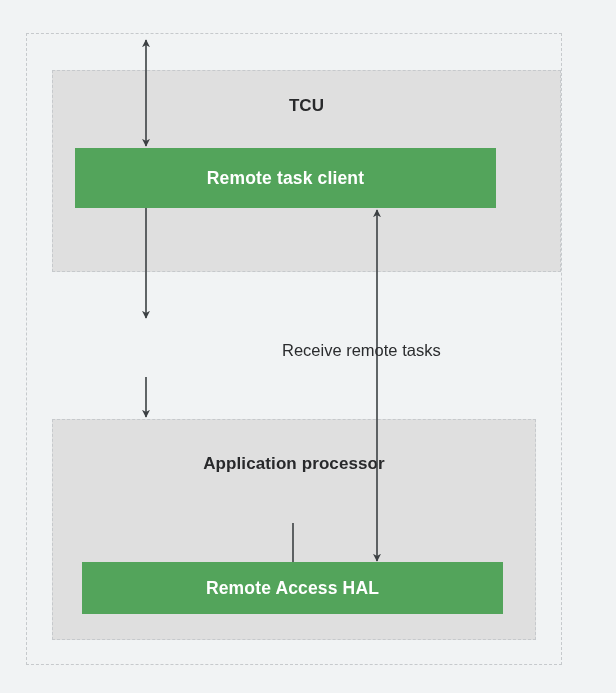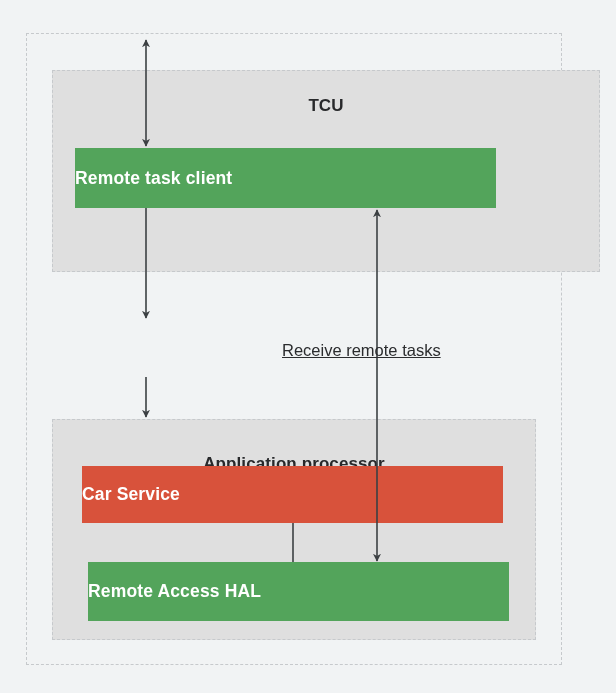--- a/index.html
+++ b/index.html
@@ -41,57 +41,57 @@
     position: absolute;
     left: 0;
     width: 100%;
     text-align: center;
     font-weight: bold;
     font-size: 17px;
     color: #28292b;
     letter-spacing: 0.1px;
   }
 
-  #tcu-group  { left: 52px; top: 70px;  width: 548px; height: 202px; }
+  #tcu-group  { left: 52px; top: 70px;  width: 509px; height: 202px; }
   #tcu-title  { top: 25px; }
 
   #ap-group   { left: 52px; top: 419px; width: 484px; height: 221px; }
   #ap-title   { top: 14px; margin-top: 20px; }
 
   
   .node {
     position: absolute;
     display: flex;
     align-items: center;
-    justify-content: flex-start;
+    justify-content: center;
     color: #ffffff;
     font-weight: bold;
     font-size: 17.5px;
     letter-spacing: 0.15px;
     text-align: center;
   }
 
   .node.green { background: #53a45b; }
   .node.red   { background: #d8523b; }
   .node.grey  { background: #9aa0a6; }
 
   #node-remote-task-client { left: 75px;  top: 148px; width: 421px; height: 60px; }
   #node-vp                 { left: 57px;  top: 320px; width: 178px; height: 57px; }
   #node-car-service        { left: 82px;  top: 466px; width: 421px; height: 57px; }
-  #node-remote-access-hal  { left: 88px;  top: 562px; width: 421px; height: 59px; }
+  #node-remote-access-hal  { left: 82px;  top: 562px; width: 421px; height: 52px; }
 
   
   .annotation {
     position: absolute;
     font-size: 16.5px;
     color: #2b2c2e;
     font-weight: normal;
     white-space: nowrap;
   }
-  #label-receive-remote-tasks { left: 282px; top: 341px; text-decoration: underline; }
+  #label-receive-remote-tasks { left: 282px; top: 341px; }
 
   
   #connectors {
     position: absolute;
     left: 0;
     top: 0;
     width: 616px;
     height: 693px;
     pointer-events: none;
   }
@@ -109,23 +109,20 @@
 
   <div class="group-box" id="ap-group">
     <div class="group-title" id="ap-title">Application processor</div>
   </div>
 
   <div class="node green" id="node-remote-task-client">
     <span>Remote task client</span>
   </div>
 
 
-  <div class="node red" id="node-car-service">
-    <span>Car Service</span>
-  </div>
 
   <div class="node green" id="node-remote-access-hal">
     <span>Remote Access HAL</span>
   </div>
 
   <svg id="connectors" viewBox="0 0 616 693" xmlns="http://www.w3.org/2000/svg">
     <defs>
       <marker id="arrow-end" viewBox="0 0 10 10" refX="9" refY="5" markerWidth="5" markerHeight="5" orient="auto-start-reverse">
         <path d="M 0 0 L 10 5 L 0 10 L 2.6 5 z" fill="#3c4043"></path>
       </marker>

